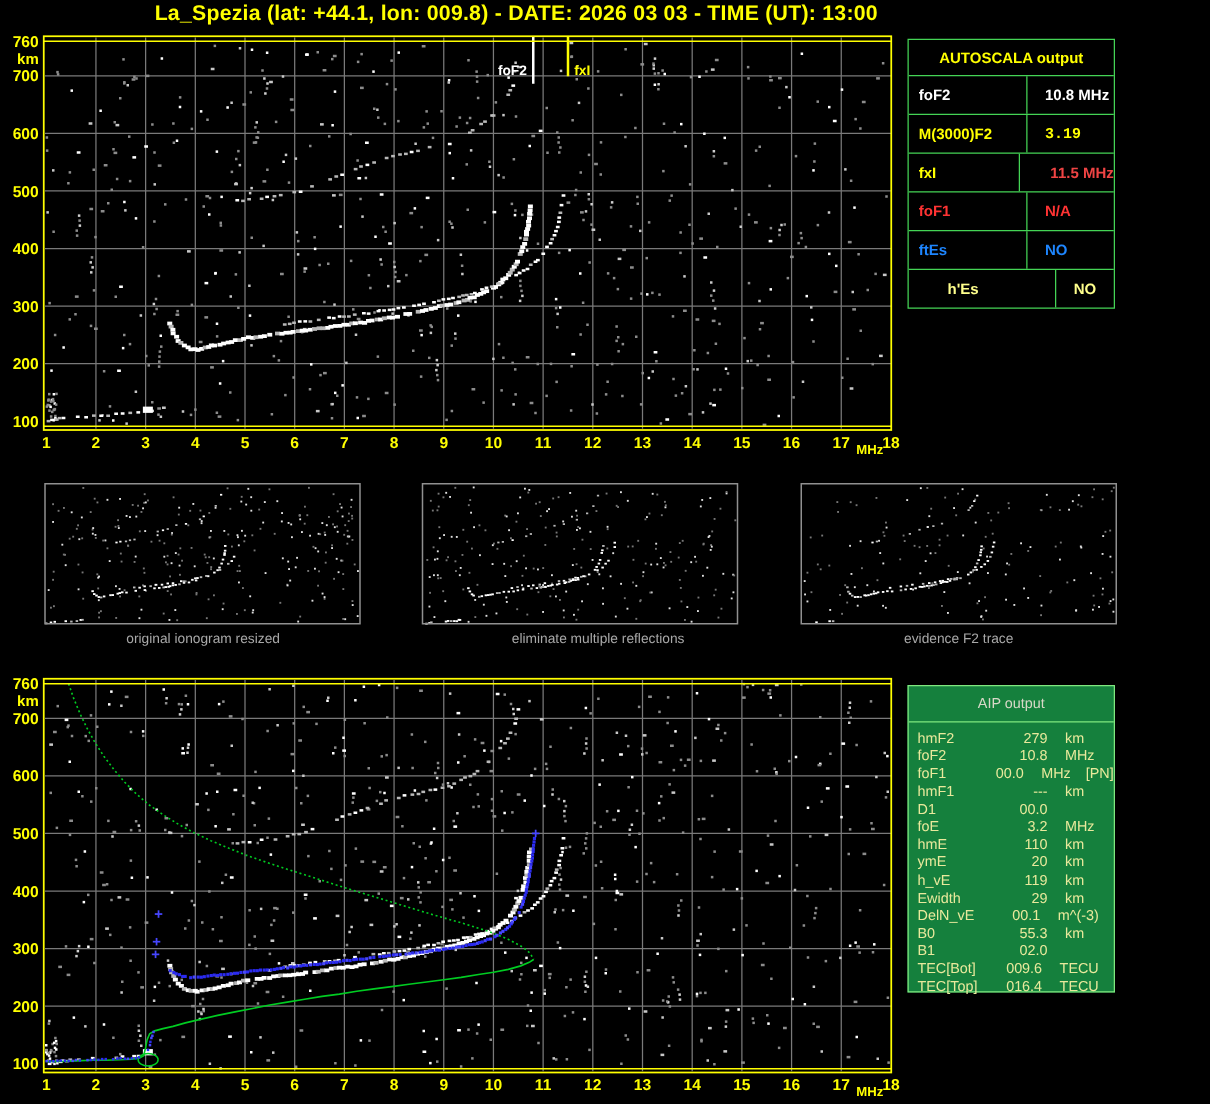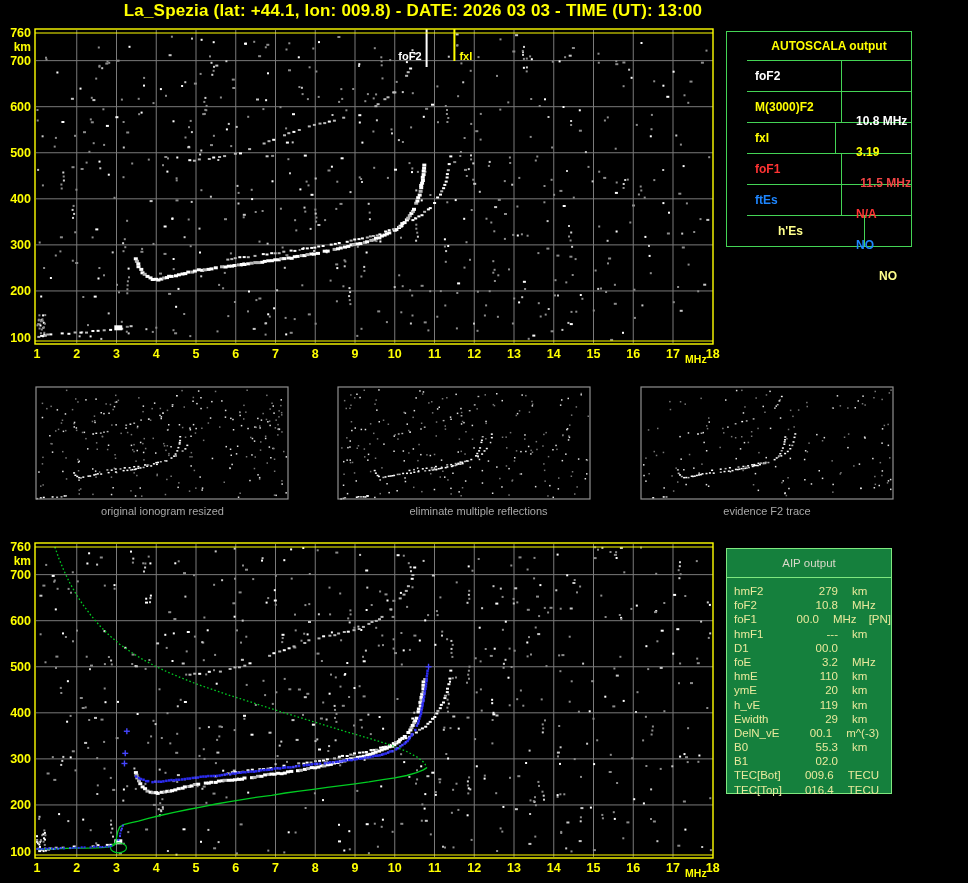--- a/index.html
+++ b/index.html
@@ -3,27 +3,27 @@
 <meta charset="utf-8">
 <style>
   html,body{margin:0;padding:0;background:#000;}
   body{position:relative;width:968px;height:883px;overflow:hidden;
        font-family:"Liberation Sans",sans-serif;}
   .title{position:absolute;top:1px;left:0;width:792px;text-align:center;
          color:#ffff00;font-weight:bold;font-size:17px;letter-spacing:0.2px;padding-left:17px;}
   #canvas{position:absolute;left:0;top:0;}
   
   .autoscala{position:absolute;left:726px;top:31px;width:164px;background:#000;
-             border:1px solid #44d455;font-weight:bold;font-size:12px;padding-left:20px;}
+             border:1px solid #44d455;font-weight:bold;font-size:12px;}
   .as-hdr{height:28px;line-height:28px;text-align:center;color:#ffff00;
           border-bottom:1px solid #44d455;}
   .as-row{display:flex;height:30px;line-height:30px;border-bottom:1px solid #44d455;}
   .as-row:last-child{border-bottom:none;}
   .as-label{width:86px;padding-left:8px;border-right:1px solid #44d455;}
-  .as-value{flex:1;padding-left:14px;white-space:pre;margin-top:45px;}
+  .as-value{flex:1;padding-left:14px;white-space:pre;}
   .as-row:nth-child(3) .as-value{padding-left:24px;}
   
   .aip{position:absolute;left:726px;top:548px;width:164px;height:244px;background:#15803d;
        border:1px solid #7fe87f;font-size:11.5px;color:#e9e99c;}
   .aip-hdr{height:28px;line-height:28px;text-align:center;color:#d8d8c8;
            border-bottom:1px solid #7fe87f;}
   .aip-rows{padding-top:6px;}
   .aip-row{display:flex;height:14.2px;line-height:14.2px;}
   .aip-label{width:62px;padding-left:7px;}
   .aip-value{width:42px;text-align:right;white-space:pre;}
@@ -3047,21 +3047,21 @@
 
 <div class="autoscala">
   <div class="as-hdr">AUTOSCALA output</div>
   <div id="as-rows">
       <div class="as-row">
         <div class="as-label" style="color: rgb(255, 255, 255);">foF2</div>
         <div class="as-value" style="color: rgb(255, 255, 255);">10.8 MHz</div>
       </div>
       <div class="as-row">
         <div class="as-label" style="color: rgb(255, 255, 0);">M(3000)F2</div>
-        <div class="as-value" style="color: rgb(255, 255, 0);">3.19</div>
+        <div class="as-value" style="color: rgb(255, 255, 0); font-family: Liberation Mono, monospace;">3.19</div>
       </div>
       <div class="as-row">
         <div class="as-label" style="color: rgb(255, 255, 0);">fxI</div>
         <div class="as-value" style="color: #ef4444;">11.5 MHz</div>
       </div>
       <div class="as-row">
         <div class="as-label" style="color: rgb(255, 51, 51);">foF1</div>
         <div class="as-value" style="color: rgb(255, 51, 51);">N/A</div>
       </div>
       <div class="as-row">

